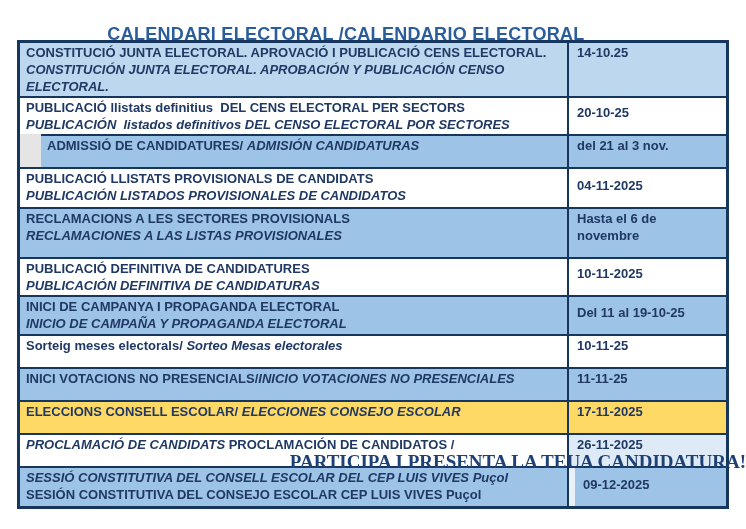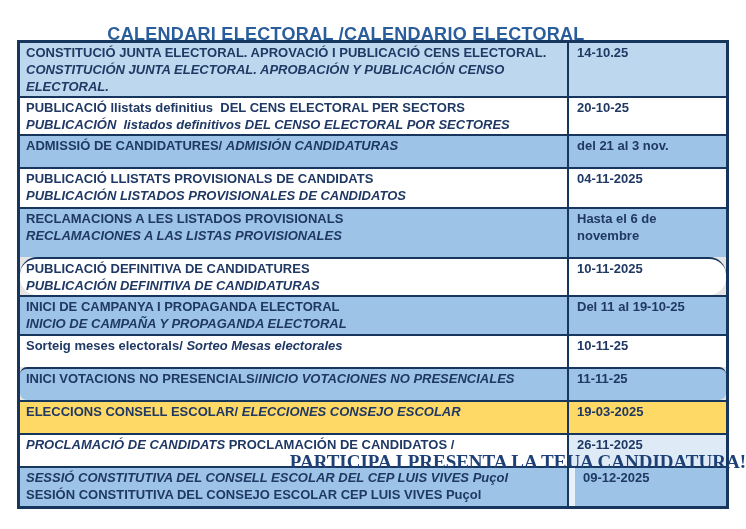--- a/index.html
+++ b/index.html
@@ -53,21 +53,21 @@
     border-left: 2px solid var(--c-navy, #17365d);
     padding: 1px 4px 13px 8px;
     display: flex;
     flex-direction: column;
     font-weight: bold;
   }
   .cell-date.datebg-pale { background: var(--c-pale, #deebf7); }
   .cell-date.divider-gap { border-left-width: 2px; box-shadow: inset 6px 0 0 #e9f1fa; padding-left: 14px; }
   .align-top    { justify-content: flex-start; }
   .align-center { justify-content: center; }
-  .align-bottom { justify-content: flex-start; }
+  .align-bottom { justify-content: flex-end; }
   .line, .cell-date {
     font-size: 13px;
     line-height: 17px;
     color: var(--c-text, #1f3864);
     white-space: pre-wrap;
   }
   .seg-b  { font-weight: bold; }
   .seg-bi { font-weight: bold; font-style: italic; }
   .footer1, .footer2 {
     position: absolute;
@@ -93,71 +93,71 @@
         </div>
         <div class="cell-date align-top"><div>14-10.25</div></div>
       </div>
       <div class="row bg-white" style="min-height: 35px;">
         <div class="cell-text">
           <div class="line"><span class="seg-b">PUBLICACIÓ llistats definitius  DEL CENS ELECTORAL PER SECTORS</span></div>
           <div class="line"><span class="seg-bi">PUBLICACIÓN  listados definitivos DEL CENSO ELECTORAL POR SECTORES</span></div>
         </div>
         <div class="cell-date align-bottom"><div>20-10-25</div></div>
       </div>
-      <div class="row bg-blue" style="min-height: 20px;">
+      <div class="row bg-blue" style="min-height: 20px; margin-left: 21px;">
         <div class="cell-text">
           <div class="line"><span class="seg-b">ADMISSIÓ DE CANDIDATURES/ </span><span class="seg-bi">ADMISIÓN CANDIDATURAS</span></div>
         </div>
         <div class="cell-date align-center"><div>del 21 al 3 nov.</div></div>
       </div>
       <div class="row bg-white" style="min-height: 38px;">
         <div class="cell-text">
           <div class="line"><span class="seg-b">PUBLICACIÓ LLISTATS PROVISIONALS DE CANDIDATS</span></div>
           <div class="line"><span class="seg-bi">PUBLICACIÓN LISTADOS PROVISIONALES DE CANDIDATOS</span></div>
         </div>
         <div class="cell-date align-bottom"><div>04-11-2025</div></div>
       </div>
       <div class="row bg-blue" style="min-height: 36px;">
         <div class="cell-text">
-          <div class="line"><span class="seg-b">RECLAMACIONS A LES LISTADOS PROVISIONALS</span></div>
+          <div class="line"><span class="seg-b">RECLAMACIONS A LES SECTORES PROVISIONALS</span></div>
           <div class="line"><span class="seg-bi">RECLAMACIONES A LAS LISTAS PROVISIONALES</span></div>
         </div>
         <div class="cell-date align-top"><div>Hasta el 6 de novembre</div></div>
       </div>
-      <div class="row bg-white" style="min-height: 36px; border-radius: 17px;">
+      <div class="row bg-white" style="min-height: 36px;">
         <div class="cell-text">
           <div class="line"><span class="seg-b">PUBLICACIÓ DEFINITIVA DE CANDIDATURES</span></div>
           <div class="line"><span class="seg-bi">PUBLICACIÓN DEFINITIVA DE CANDIDATURAS</span></div>
         </div>
         <div class="cell-date align-bottom"><div>10-11-2025</div></div>
       </div>
       <div class="row bg-blue" style="min-height: 37px;">
         <div class="cell-text">
           <div class="line"><span class="seg-b">INICI DE CAMPANYA I PROPAGANDA ELECTORAL</span></div>
           <div class="line"><span class="seg-bi">INICIO DE CAMPAÑA Y PROPAGANDA ELECTORAL</span></div>
         </div>
         <div class="cell-date align-bottom"><div>Del 11 al 19-10-25</div></div>
       </div>
       <div class="row bg-white" style="min-height: 20px;">
         <div class="cell-text">
           <div class="line"><span class="seg-b">Sorteig meses electorals/ </span><span class="seg-bi">Sorteo Mesas electorales</span></div>
         </div>
         <div class="cell-date align-center"><div>10-11-25</div></div>
       </div>
-      <div class="row bg-blue" style="min-height: 19px; border-radius: 7px;">
+      <div class="row bg-blue" style="min-height: 19px;">
         <div class="cell-text">
           <div class="line"><span class="seg-b">INICI VOTACIONS NO PRESENCIALS/</span><span class="seg-bi">INICIO VOTACIONES NO PRESENCIALES</span></div>
         </div>
         <div class="cell-date align-center"><div>11-11-25</div></div>
       </div>
       <div class="row bg-yellow" style="min-height: 26px; gap: 27px;">
         <div class="cell-text">
           <div class="line"><span class="seg-b">ELECCIONS CONSELL ESCOLAR/ </span><span class="seg-bi">ELECCIONES CONSEJO ESCOLAR</span></div>
         </div>
-        <div class="cell-date align-top"><div>19-03-2025</div></div>
+        <div class="cell-date align-top"><div>17-11-2025</div></div>
       </div>
       <div class="row bg-white" style="min-height: 20px;">
         <div class="cell-text">
           <div class="line"><span class="seg-bi">PROCLAMACIÓ DE CANDIDATS </span><span class="seg-b">PROCLAMACIÓN DE CANDIDATOS /</span></div>
         </div>
         <div class="cell-date align-center datebg-pale"><div>26-11-2025</div></div>
       </div>
       <div class="row bg-blue" style="min-height: 38px;">
         <div class="cell-text">
           <div class="line"><span class="seg-bi">SESSIÓ CONSTITUTIVA DEL CONSELL ESCOLAR DEL CEP LUIS VIVES Puçol</span></div>

